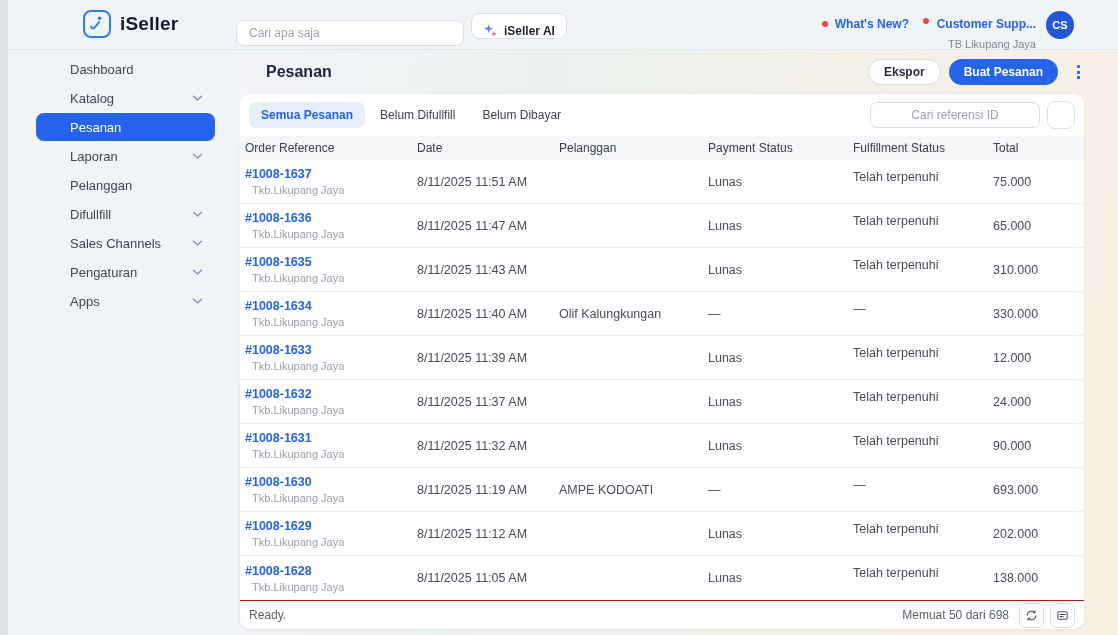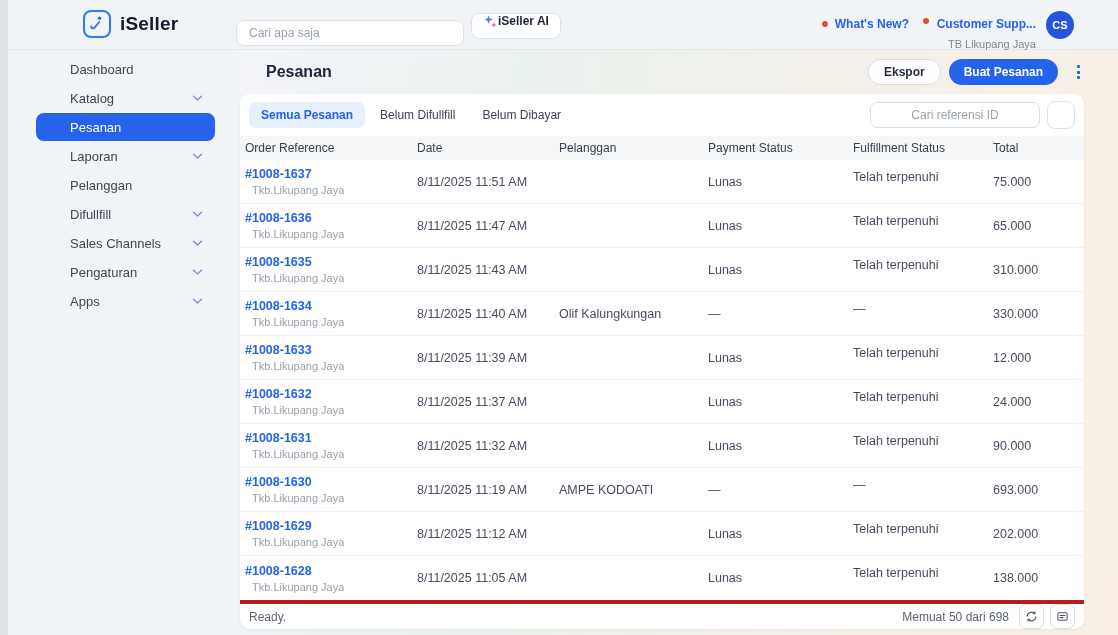--- a/index.html
+++ b/index.html
@@ -6,21 +6,21 @@
   body { margin:0; background:#dfe3e8; font-family:"Liberation Sans", sans-serif; }
   .app { position:relative; width:1118px; height:635px; background:#ef4444; overflow:hidden;margin-left:8px; }
 
   
   .topbar { position:absolute; top:0; left:0; width:100%; height:50px; background:#f1f4f6; border-bottom:1px solid #e3e8ec; }
   .brand { position:absolute; left:75px; top:10px; display:flex; align-items:center; gap:9px; }
   .logo-box { width:28px; height:28px; border:2px solid #2f7af0; border-radius:8px; display:flex; align-items:center; justify-content:center; background:#fff0; }
   .brand-name { font-size:19px; font-weight:700; color:#141b2d; letter-spacing:.2px; }
   .top-search { position:absolute; left:228px; top:20px; width:228px; height:26px; border:1px solid #dbe1e6; border-radius:8px; background:#fff; padding:0 12px; font-size:12px; color:#333; font-family:"Liberation Sans",sans-serif; }
   .top-search::placeholder { color:#9aa3ad; }
-  .ai-btn { position:absolute; left:463px; top:13px; height:26px; padding:0 11px; background:#fff; border:1px solid #dbe1e6; border-radius:8px; display:flex; align-items:flex-start; font-size:12px; font-weight:700; color:#1c2433; cursor:pointer; }
+  .ai-btn { position:absolute; left:463px; top:13px; height:26px; padding:0 11px; background:#fff; border:1px solid #dbe1e6; border-radius:8px; display:flex; align-items:flex-end; gap:6px; font-size:12px; font-weight:700; color:#1c2433; cursor:pointer; }
   .notif-dot { width:6px; height:6px; border-radius:50%; background:#e8483f; flex:0 0 auto; }
   .whats-new-group { position:absolute; right:217px; top:17px; display:flex; align-items:center; gap:7px; }
   .whats-new-label { font-size:12px; font-weight:700; color:#2563eb; cursor:pointer; }
   .account { position:absolute; right:90px; top:13px; display:flex; gap:8px; align-items:flex-start; }
   .account .notif-dot { margin-top:5px; }
   .account-text { text-align:right; line-height:1.25; }
   .account-name { font-size:12px; font-weight:700; color:#2563eb; cursor:pointer; }
   .account-store { font-size:11px; color:#7c8694; }
   .avatar { position:absolute; right:52px; top:11px; width:28px; height:28px; border-radius:50%; background:#2456d9; color:#fff; font-size:11px; font-weight:700; display:flex; align-items:center; justify-content:center; cursor:pointer; }
 
@@ -52,21 +52,21 @@
   .square-btn { width:28px; height:28px; border:1px solid #dde2e8; border-radius:8px; background:#fff; margin-left:7px; cursor:pointer; }
 
   .thead, .trow { display:grid; grid-template-columns:172px 142px 149px 145px 140px 1fr; padding-left:5px; align-items:center; }
   .thead { height:24px; background:#f4f6f8; font-size:12px; color:#3a414e; }
   .trow { height:44px; border-bottom:1px solid #eef1f4; font-size:12.5px; color:#454d5c; background:#fff; cursor:pointer; }
   .trow:last-child { border-bottom:none; }
   .ref-link { color:#2563eb; font-weight:600; font-size:12.5px; }
   .ref-store { color:#97a0ad; font-size:11px; padding-left:7px; margin-top:3px; }
   .ful-cell { transform:translateY(-5px); }
 
-  .cfoot { display:flex; align-items:center; height:29px; border-top:4px solid #b91c1c; padding:0 9px; font-size:12px; color:#5a6370; }
+  .cfoot { display:flex; align-items:center; height:29px; border-top:1px solid #b91c1c; padding:0 9px; font-size:12px; color:#5a6370; }
   .load-info { margin-left:auto; margin-right:4px; }
   .icon-btn { width:25px; height:25px; border:1px solid #d8dde3; border-radius:7px; background:#fff; display:flex; align-items:center; justify-content:center; margin-left:6px; cursor:pointer; padding:0; }
 </style>
 </head>
 <body>
 
 <div class="app">
 
   <div class="topbar">
     <div class="brand">

